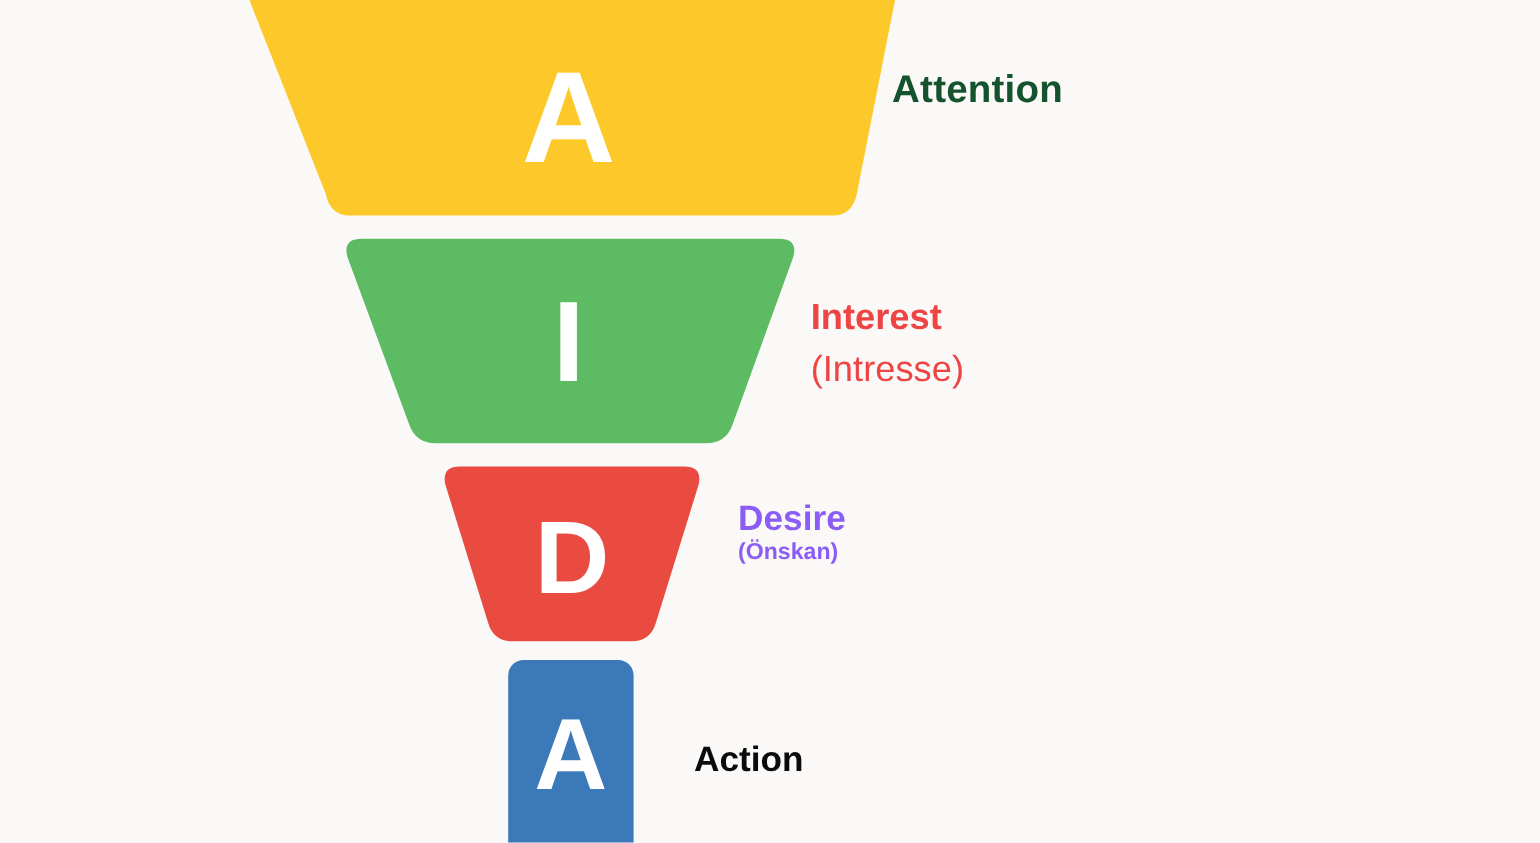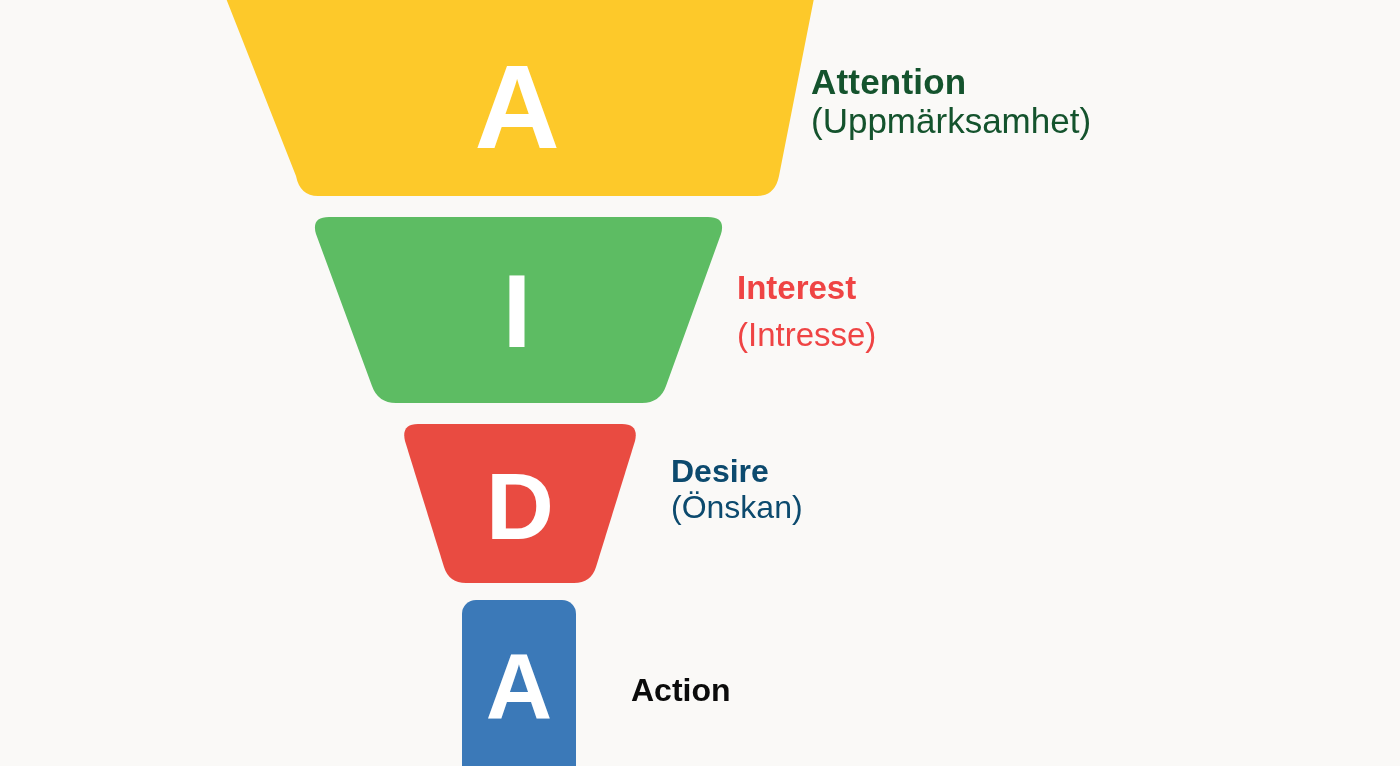--- a/index.html
+++ b/index.html
@@ -84,21 +84,21 @@
     left: 420px;
     top: 460px;
     width: 200px;
     font-size: 94px;
   }
   #label-desire {
     left: 671px;
     top: 454px;
   }
   #label-desire .label-title   { font-size: 32px; }
-  #label-desire .label-translation { font-size: 32px; }
+  #label-desire .label-translation { font-size: 21px; font-weight: bold; }
 
   
   #letter-action {
     left: 419px;
     top: 640px;
     width: 200px;
     font-size: 92px;
   }
   #label-action {
     left: 631px;
@@ -122,29 +122,28 @@
   <div class="stage-letter" id="letter-attention" style="color: rgb(255, 255, 255);">A</div>
 
   <div class="stage-letter" id="letter-interest" style="color: rgb(255, 255, 255);">I</div>
 
   <div class="stage-letter" id="letter-desire" style="color: rgb(255, 255, 255);">D</div>
 
   <div class="stage-letter" id="letter-action" style="color: rgb(255, 255, 255);">A</div>
 
   <div class="stage-label" id="label-attention" style="color: #14532d;">
     <span class="label-title">Attention</span>
-    <span class="label-translation">(Uppmärksamhet)</span>
   </div>
 
   <div class="stage-label" id="label-interest" style="color: #ef4444;">
     <span class="label-title">Interest</span>
     <span class="label-translation">(Intresse)</span>
   </div>
 
-  <div class="stage-label" id="label-desire" style="color: #0c4a6e;">
+  <div class="stage-label" id="label-desire" style="color: #8b5cf6;">
     <span class="label-title">Desire</span>
     <span class="label-translation">(Önskan)</span>
   </div>
 
   <div class="stage-label" id="label-action" style="color: rgb(11, 11, 11);">
     <span class="label-title">Action</span>
   </div>
 
 </div>
 

